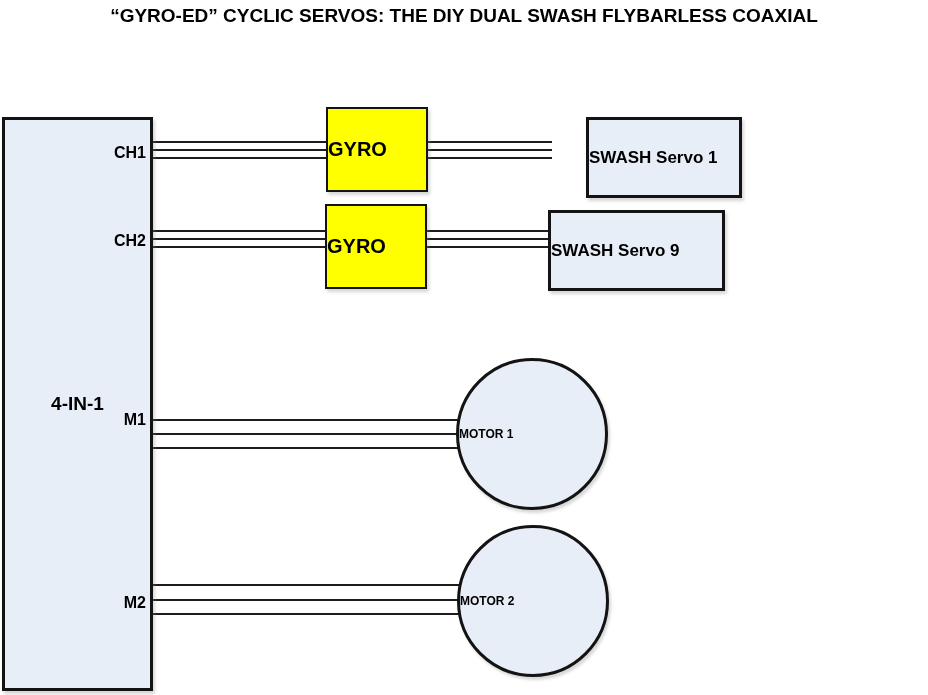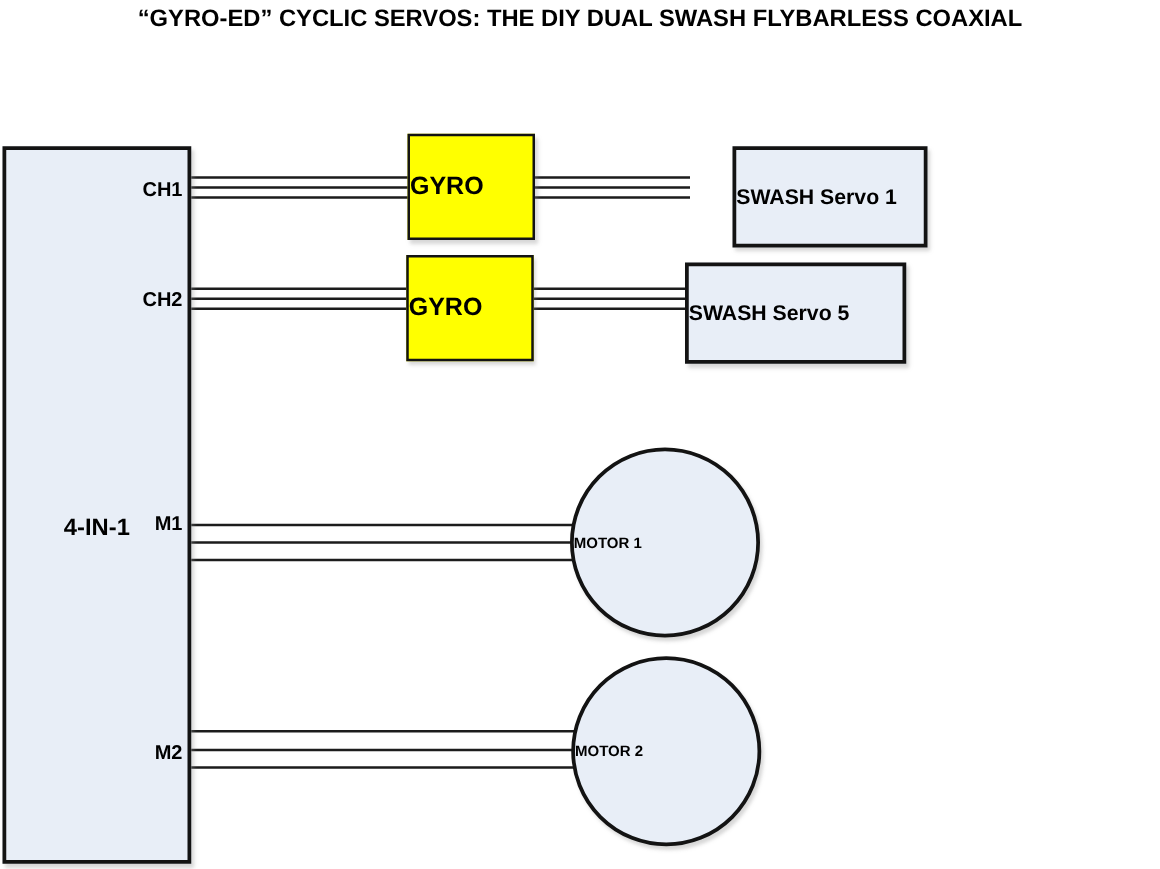--- a/index.html
+++ b/index.html
@@ -30,21 +30,21 @@
     position: absolute; z-index: 2;
     background: #e8eef7;
     border: 3px solid #131313;
     box-shadow: 2px 3px 3px rgba(140,140,140,0.35);
     display: flex; align-items: center; justify-content: flex-start;
     font-weight: bold;
   }
   .controller { left: 2px; top: 117px; width: 151px; height: 574px; }
   .controller-label {
     position: absolute; left: 2px; top: 393px; width: 151px;
-    text-align: center; font-size: 19px; font-weight: bold; z-index: 3; margin-top: 19px;
+    text-align: center; font-size: 19px; font-weight: bold; z-index: 3;
   }
   .port-label {
     position: absolute; z-index: 3; font-size: 16px; font-weight: bold;
     left: 96px; width: 50px; text-align: right;
   }
   .port-ch1 { top: 144px; }
   .port-ch2 { top: 232px; }
   .port-m1 { top: 411px; }
   .port-m2 { top: 594px; }
   .gyro {
@@ -94,21 +94,21 @@
   <span>GYRO</span>
 </div>
 <div class="shape gyro gyro-2">
   <span>GYRO</span>
 </div>
 
 <div class="shape swash swash-1">
   <span>SWASH Servo 1</span>
 </div>
 <div class="shape swash swash-2">
-  <span>SWASH Servo 5</span>
+  <span>SWASH Servo 9</span>
 </div>
 
 <div class="shape motor motor-1">
   <span>MOTOR 1</span>
 </div>
 <div class="shape motor motor-2">
   <span>MOTOR 2</span>
 </div>
 
 </body></html>

